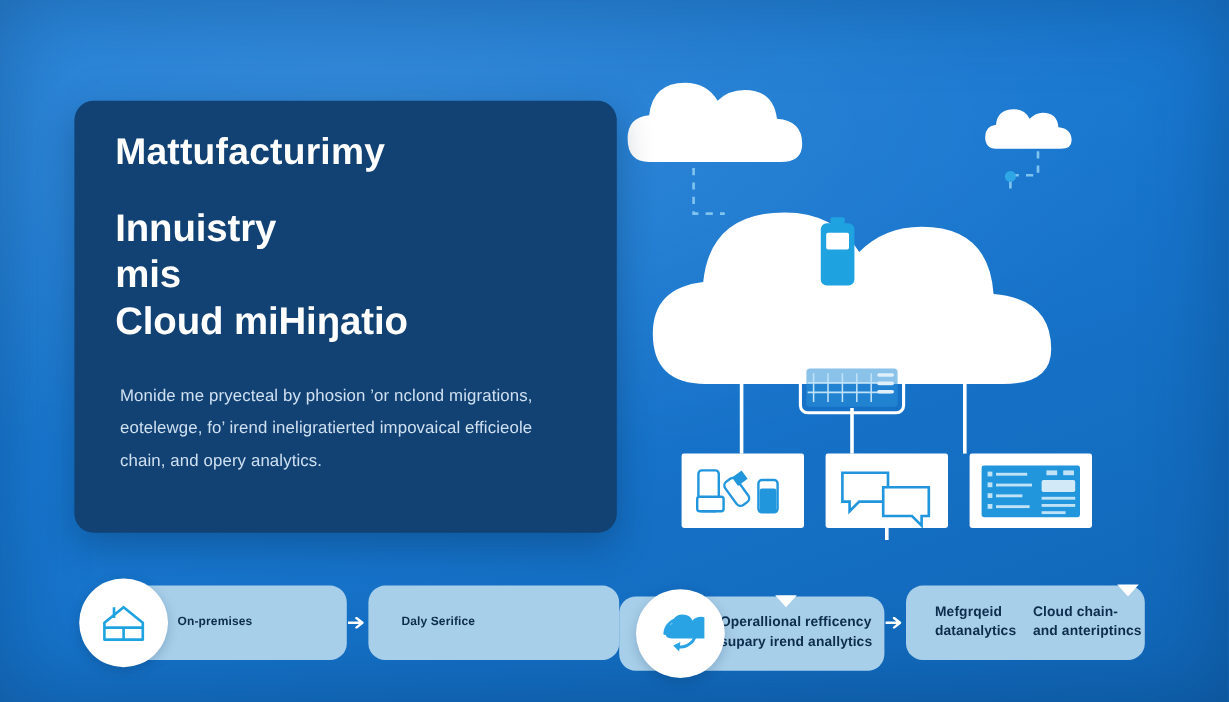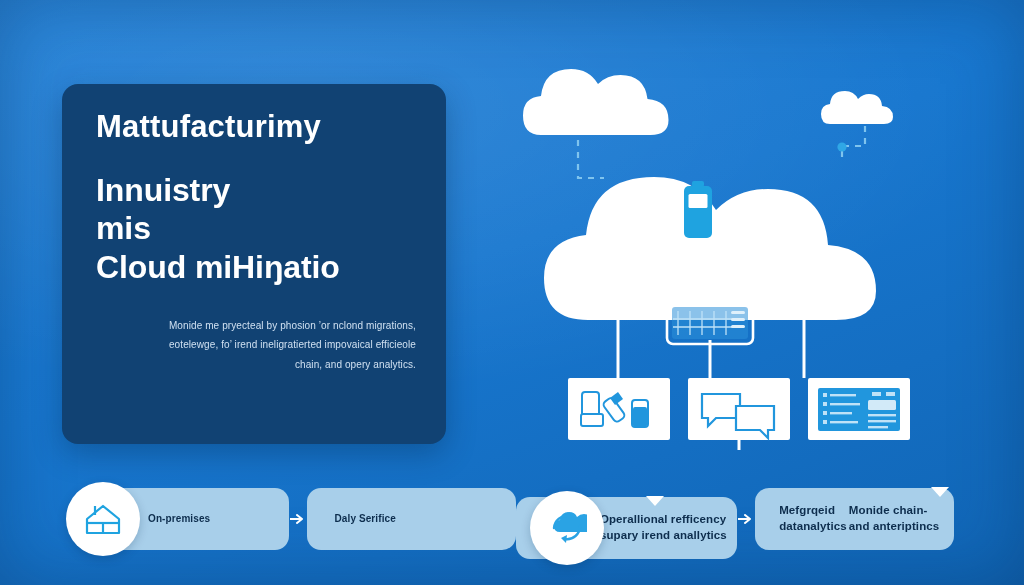--- a/index.html
+++ b/index.html
@@ -31,21 +31,21 @@
     inset: 0;
     box-shadow: inset 0 0 70px rgba(5,45,90,0.35);
     pointer-events: none;
   }
 
   
   .hero-card {
     position: absolute;
     left: 62px;
     top: 84px;
-    width: 384px;
+    width: 452px;
     height: 360px;
     background: #114273;
     border-radius: 16px;
     box-shadow: 0 10px 30px rgba(4,36,70,0.33);
     z-index: 3;
   }
   .hero-inner {
     position: absolute;
     left: 34px;
     right: 30px;
@@ -64,24 +64,23 @@
     font-size: 32px;
     font-weight: bold;
     line-height: 1.20;
     margin: 0;
     letter-spacing: -0.1px;
   }
   .headline .ln { display: block; }
   .body-copy {
     margin: 30px 0 0 4px;
     color: #cfe0f1;
-    font-size: 10px;
+    font-size: 14px;
     line-height: 1.95;
     letter-spacing: 0.1px;
-    text-align: right;
   }
   .body-copy .ln { display: block; }
 
   
   .diagram {
     position: absolute;
     left: 520px;
     top: 30px;
     width: 480px;
     height: 420px;
@@ -126,21 +125,21 @@
     color: #0d2d4d;
     font-size: 10px;
     font-weight: bold;
     line-height: 1.38;
     letter-spacing: 0.1px;
   }
   .pill-label.small { font-size: 11.5px; font-weight: bold; }
   .pill-label .ln { display: block; }
   .two-col {
     display: flex;
-    gap: 2px;
+    gap: 14px;
   }
   .badge {
     position: absolute;
     left: -8px;
     top: -6px;
     width: 74px;
     height: 74px;
     border-radius: 50%;
     background: #ffffff;
     display: flex;
@@ -356,20 +355,20 @@
     </div>
 
     <div class="pill p4">
       <div class="tri-down t4"></div>
       <div class="two-col">
         <div class="pill-label small">
           <span class="ln">Mefgrqeid</span>
           <span class="ln">datanalytics</span>
         </div>
         <div class="pill-label small">
-          <span class="ln">Monide chain-</span>
+          <span class="ln">Cloud chain-</span>
           <span class="ln">and anteriptincs</span>
         </div>
       </div>
     </div>
 
   </div>
 </div>
 
 </body></html>

